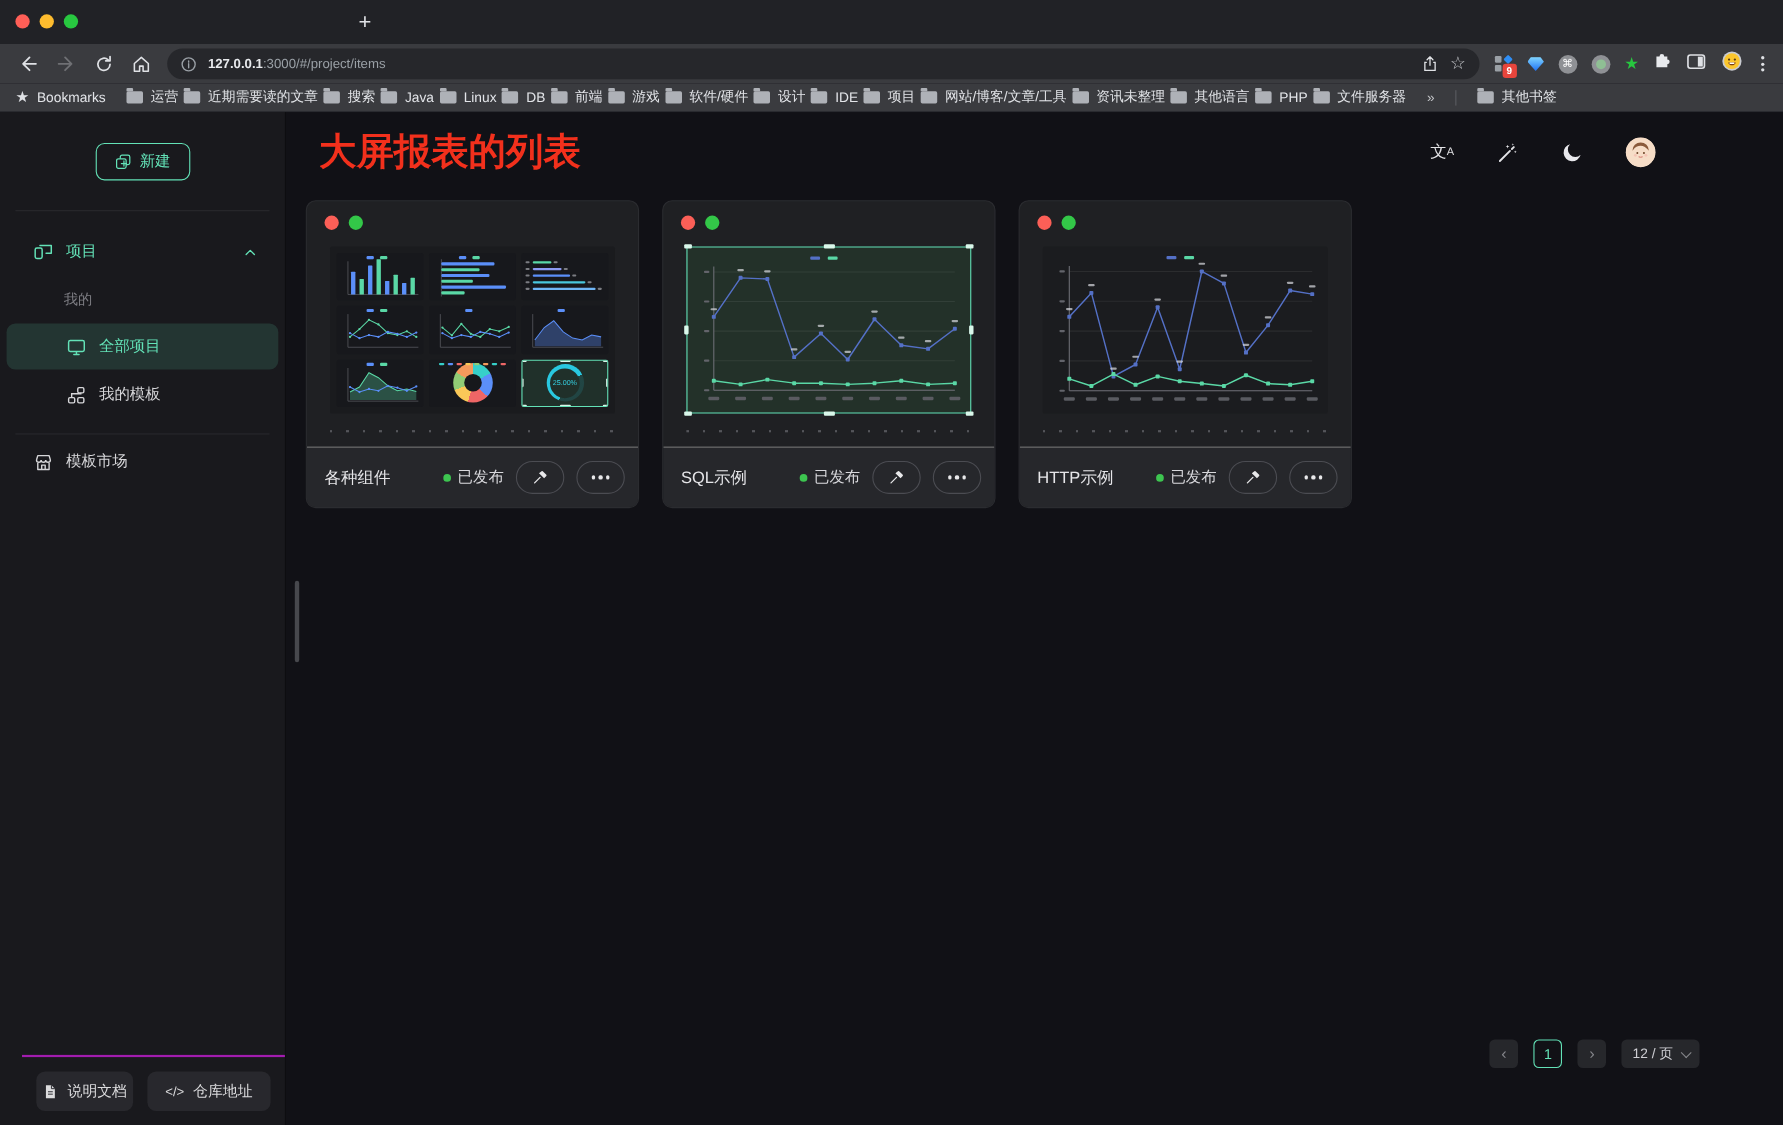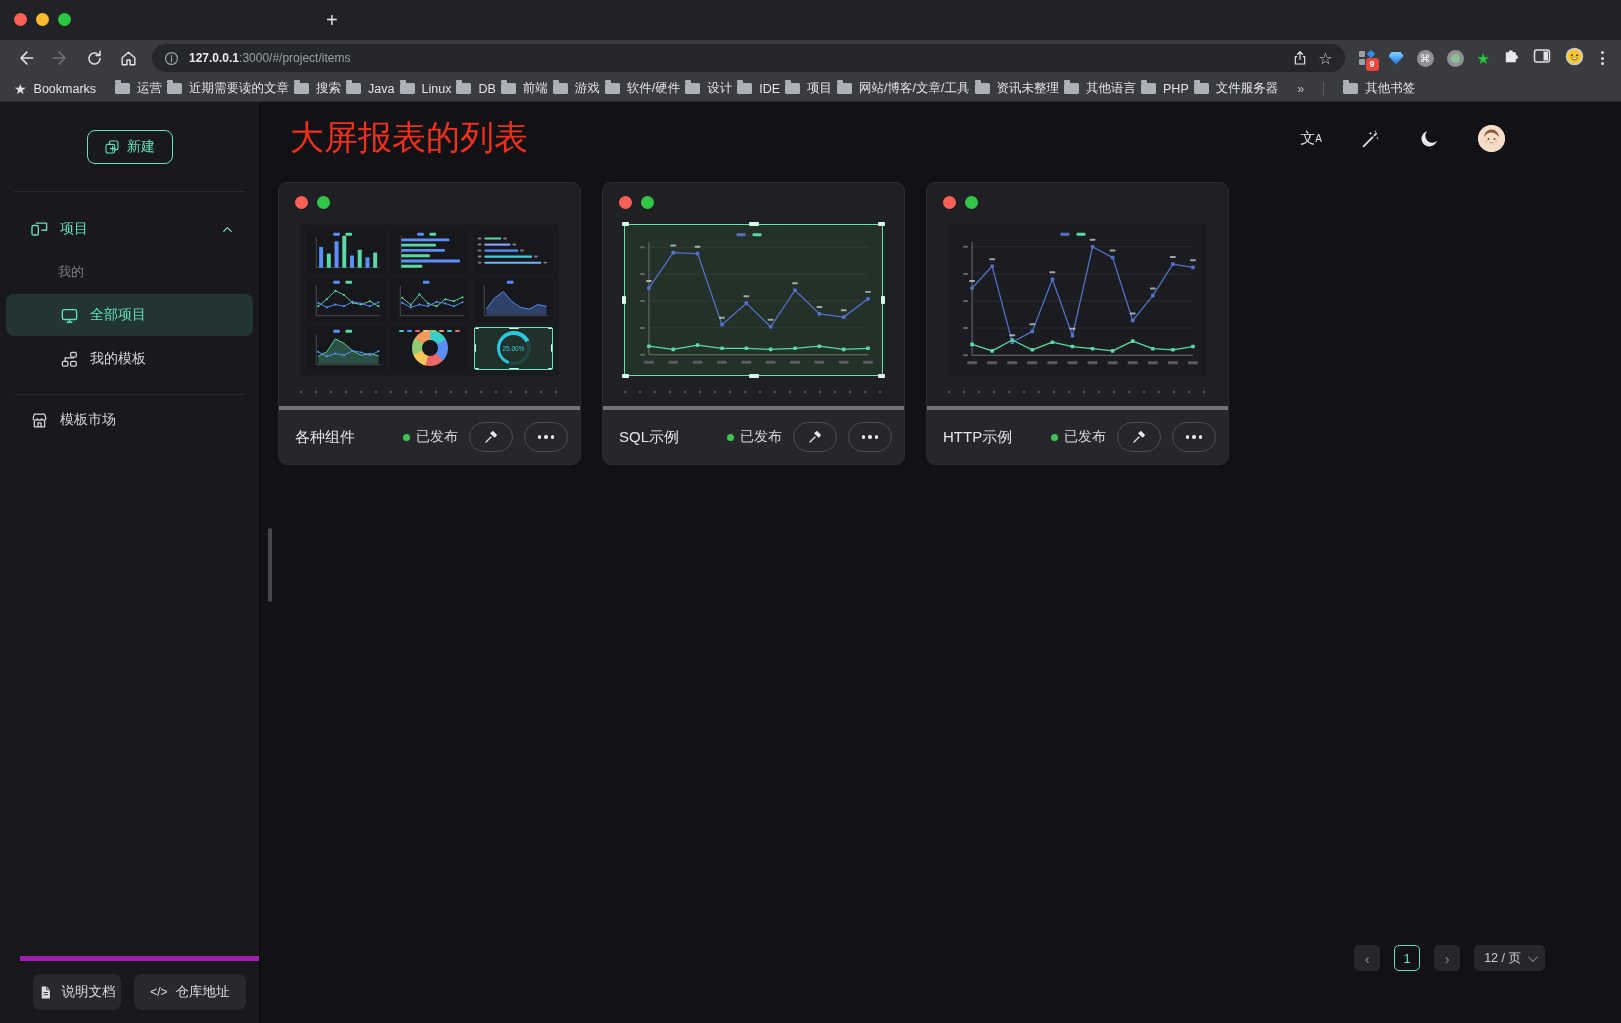--- a/index.html
+++ b/index.html
@@ -50,46 +50,46 @@
     color:#63e2b7; font-size:14px; display:flex; align-items:center; justify-content:center; gap:7px; background:transparent; }
   .sdiv { border-top:1px solid #28282d; margin:27px 14px 0; }
   .nav-top { display:flex; align-items:center; gap:11px; height:46px; padding:0 24px 0 30px; margin-top:14px; font-size:14px; }
   .nav-top.accent { color:#63e2b7; }
   .nav-top.plain { color:#d6d6d9; margin-top:2px; }
   .nav-top .chev { margin-left:auto; }
   .sub-label { padding-left:58px; height:40px; display:flex; align-items:center; color:#7d7d83; font-size:13px; }
   .item { height:42px; margin:2px 6px; border-radius:8px; display:flex; align-items:center; gap:11px;
     padding-left:54px; font-size:14px; color:#d6d6d9; }
   .item.active { background:rgba(99,226,183,.14); color:#63e2b7; }
-  .side-foot { position:absolute; left:0; right:0; bottom:0; border-top:5px solid #a21caf;
+  .side-foot { position:absolute; left:0; right:0; bottom:0; border-top:2px solid #a21caf;
     padding:13px 13px; display:flex; gap:13px;margin-left:20px; }
   .foot-btn { height:36px; background:#28282d; border-radius:8px; display:flex; align-items:center;
     justify-content:center; gap:8px; color:#dcdcde; font-size:13.5px; border:none; }
   .foot-btn.b1 { width:97px; } .foot-btn.b2 { width:124px; }
   .code-ic { font-size:12px; color:#dcdcde; letter-spacing:0; }
 
   .main { flex:1; position:relative; background:#111116; }
   .mheader { height:62px; display:flex; align-items:center; padding:10px 116px 0 30px; }
-  .ptitle { font-size:34px; color:#f2301c; font-weight:400; }
+  .ptitle { font-size:34px; color:#f2301c; font-weight:700; }
   .hicons { margin-left:auto; display:flex; align-items:center; gap:38px; }
   .hicon { color:#e3e3e6; display:flex; align-items:center; justify-content:center; }
   .lang-ic { font-size:15px; } .lang-ic small { font-size:10px; vertical-align:-2px; }
   .avatar { width:27px; height:27px; border-radius:50%; overflow:hidden; background:#f6ddc7; }
 
   .content { position:relative; height:859px; }
   .scroll-thumb { position:absolute; left:8px; top:364px; width:4px; height:74px; background:#47484d; border-radius:2px; }
   .cards { display:flex; gap:21px; padding:18px 0 0 18px; }
   .card { width:303px; background:#1f2023; border:1px solid #2b2c30; border-radius:9px; overflow:hidden; }
   .card-dots { display:flex; gap:9px; padding:13px 16px 9px; }
   .dot13 { width:13px; height:13px; border-radius:50%; }
   .thumb { margin:6px 21px 0; height:152px; border-radius:2px; position:relative; background:#1a1b1e; }
   .thumb.sel { background:#233129; border:1px solid #63e2b7; }
   .thumb.dark { background:#1b1c1f; }
   .dotline { height:2px; margin:15px 21px 0; background:repeating-linear-gradient(90deg,#54555a 0 2px,transparent 2px 15px); }
-  .card-footer { margin-top:13px; background:#26272b; border-top:4px solid #737373;
+  .card-footer { margin-top:13px; background:#26272b; border-top:1px solid #737373;
     padding:12px 12px 12px 16px; display:flex; align-items:center; gap:11px; }
   .card-name { font-size:15px; color:#e6e6e9; margin-right:auto; }
   .status { display:flex; align-items:center; gap:6px; font-size:14px; color:#d8d8dc;font-family:Liberation Mono, monospace; }
   .status i { width:7px; height:7px; border-radius:50%; background:#3dc550; }
   .cbtn { width:44px; height:30px; border:1px solid #4b4c52; border-radius:15px; background:transparent;
     display:flex; align-items:center; justify-content:center; gap:3px; }
   .cbtn i { width:3.5px; height:3.5px; border-radius:50%; background:#e8e8ea; }
 
   .grid9 { position:absolute; inset:6px; display:grid; grid-template-columns:repeat(3,1fr);
     grid-template-rows:repeat(3,1fr); gap:5px; }

